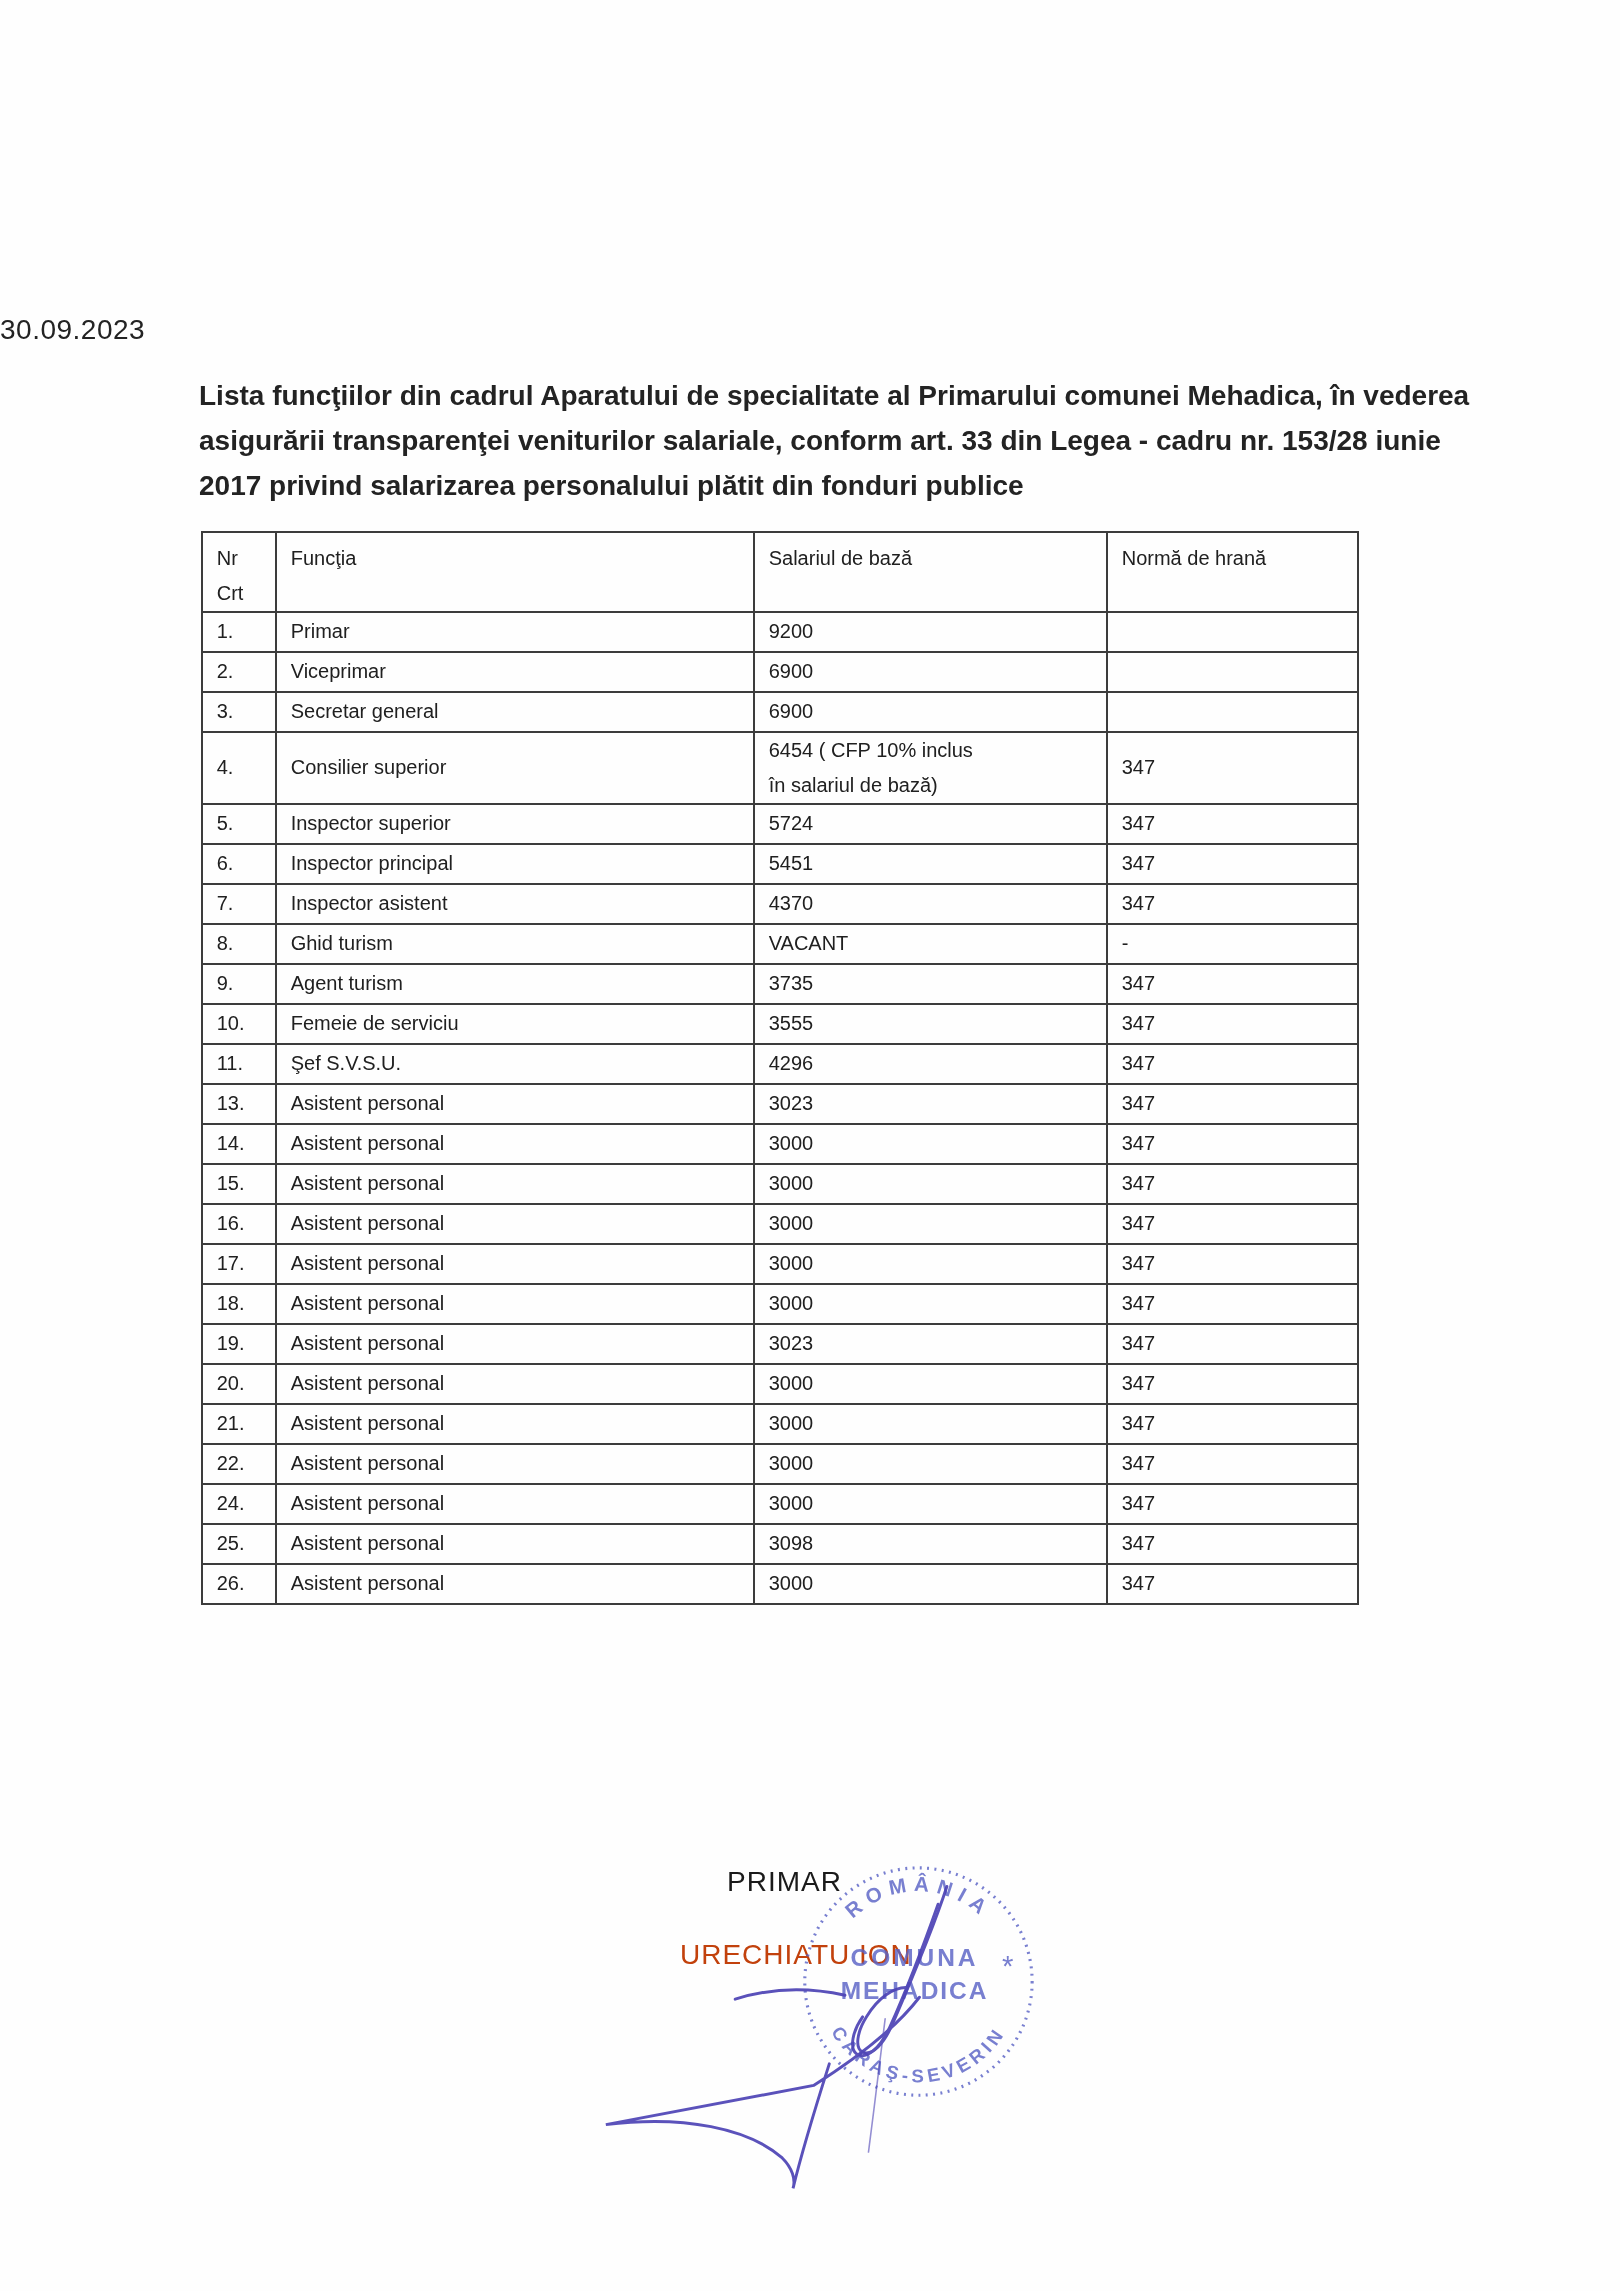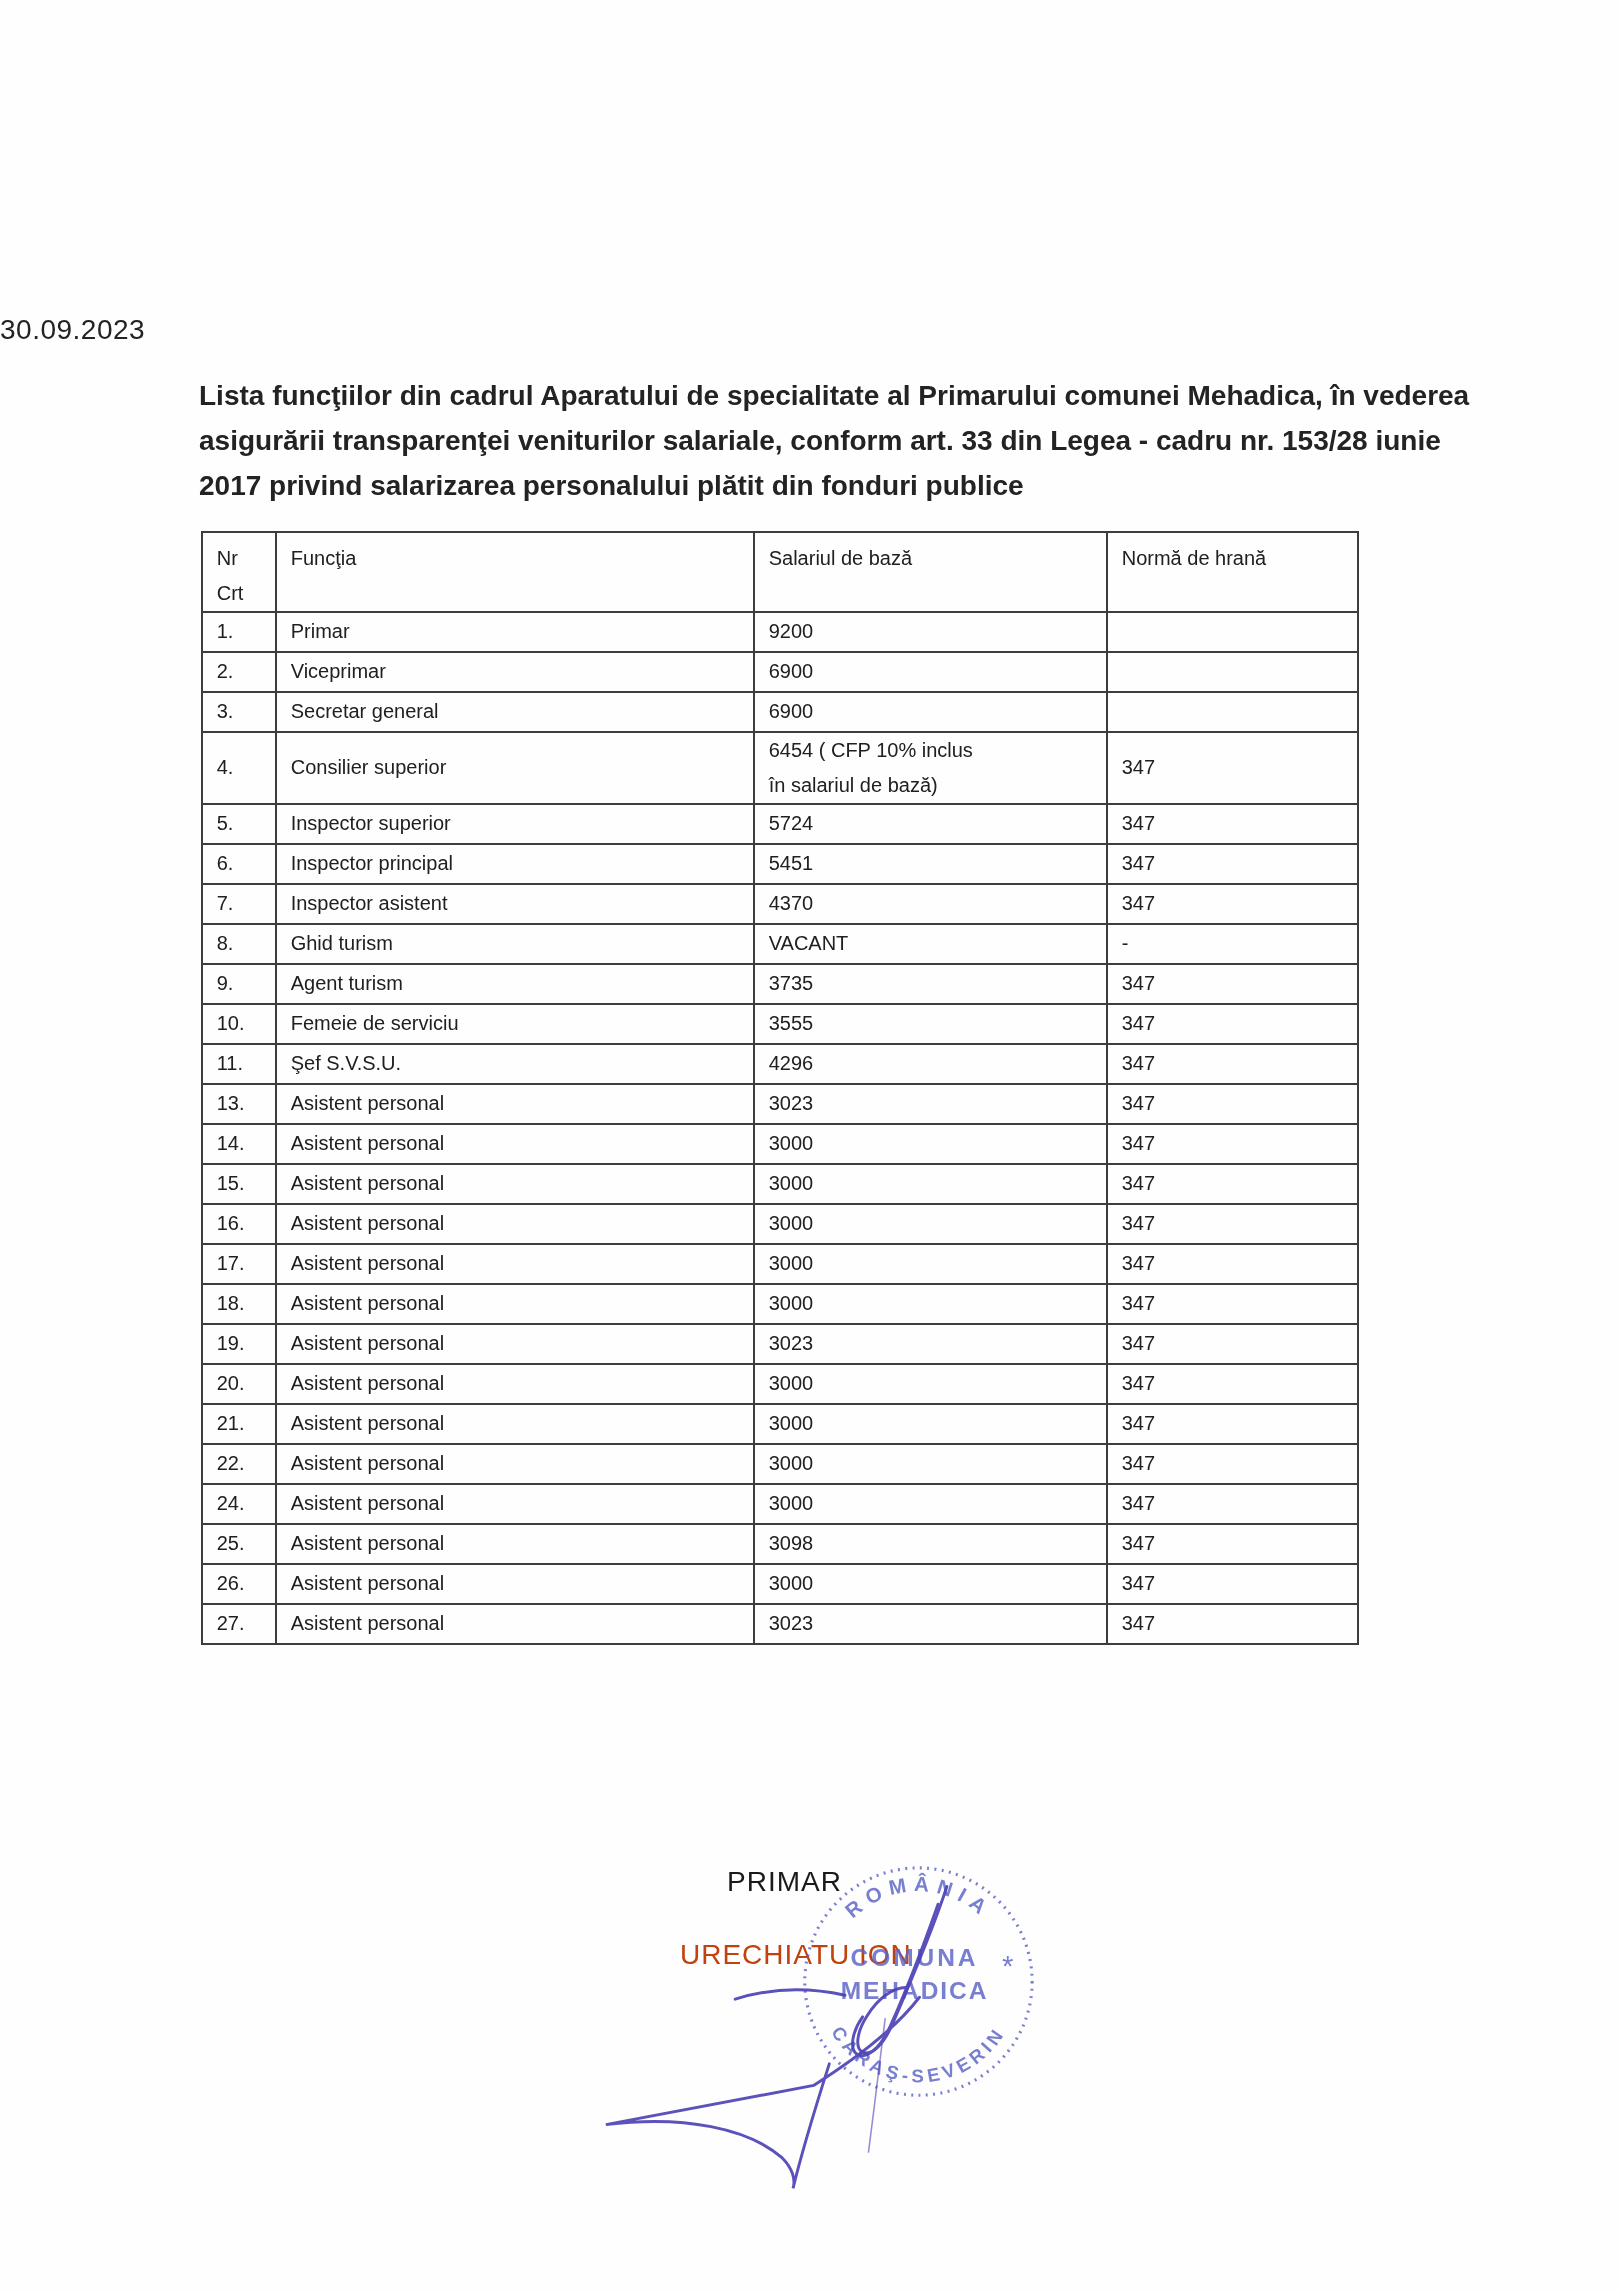--- a/index.html
+++ b/index.html
@@ -217,26 +217,20 @@
           <td class="c-functia">Asistent personal</td>
           <td class="c-salariu">3098</td>
           <td class="c-norma">347</td>
         </tr>
         <tr>
           <td class="c-nr">26.</td>
           <td class="c-functia">Asistent personal</td>
           <td class="c-salariu">3000</td>
           <td class="c-norma">347</td>
         </tr>
-        <tr>
-          <td class="c-nr">27.</td>
-          <td class="c-functia">Asistent personal</td>
-          <td class="c-salariu">3023</td>
-          <td class="c-norma">347</td>
-        </tr>
       </tbody>
   </table>
 
   <div class="signer-title">PRIMAR</div>
   <div class="signer-name">URECHIATU ION</div>
 
   <svg class="ink" width="588" height="363" viewBox="560 1890 600 370">
     <defs>
       <path id="arcTop" d="M 845 2022 A 92 92 0 0 1 1029 2022"></path>
       <path id="arcBottom" d="M 834 2022 A 103 103 0 0 0 1040 2022"></path>

